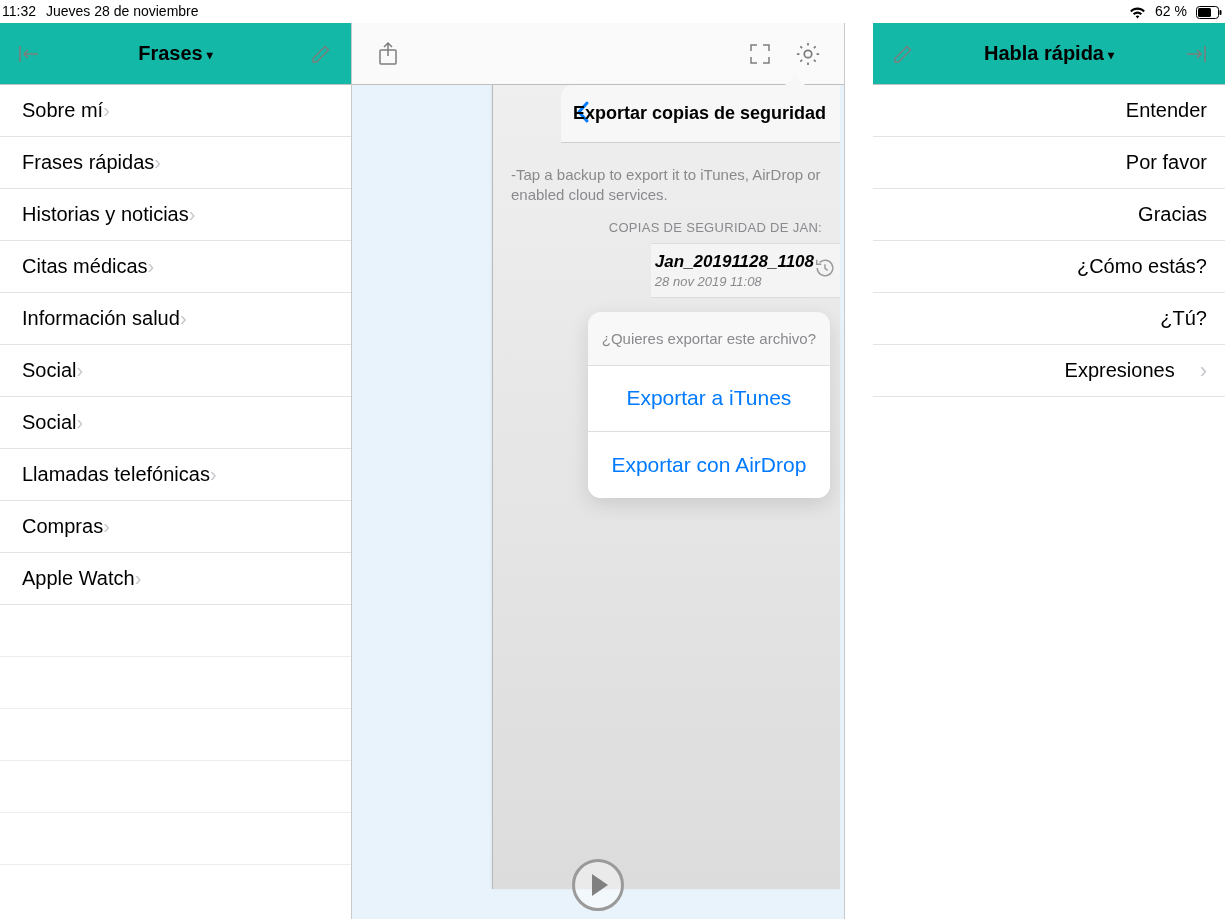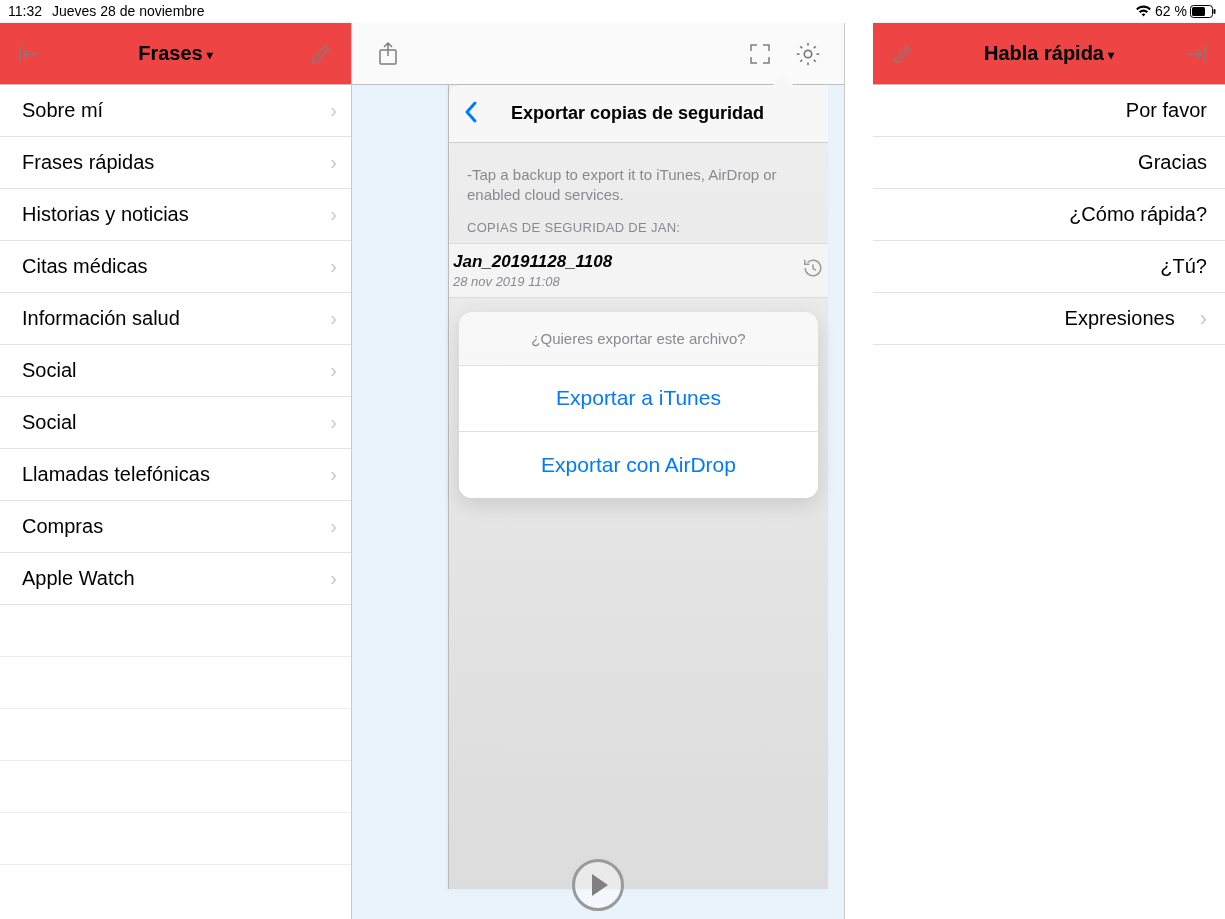--- a/index.html
+++ b/index.html
@@ -1,46 +1,46 @@
 <!DOCTYPE html>
 <html><head>
 <meta charset="utf-8">
 <style>
   * { box-sizing: border-box; margin: 0; padding: 0; }
   html, body { width: 1225px; height: 919px; font-family: -apple-system, "Helvetica Neue", Helvetica, Arial, sans-serif; background:#fff; overflow:hidden; }
   
-  .status-bar { height: 22px; display:flex; align-items:center; justify-content:space-between; padding:0 8px; font-size:14px; font-weight:500; color:#000; }
+  .status-bar { height: 22px; display:flex; align-items:center; justify-content:space-between; padding:0 2px; font-size:14px; font-weight:500; color:#000; }
   .status-left { display:flex; gap:10px; align-items:center; }
-  .status-right { display:flex; gap:3px; align-items:center; }
+  .status-right { display:flex; gap:9px; align-items:flex-end; }
   .wifi-icon, .battery-icon { display:inline-flex; align-items:center; }
   
   .app { display:flex; height: calc(919px - 22px); border-top:1px solid rgba(0,0,0,0); }
   .col-left { width: 352px; border-right:1px solid #c9c9c9; display:flex; flex-direction:column; background:#fff;}
   .col-mid  { flex:1; background:linear-gradient(#e9f3fb,#e9f3fb); position:relative; border-right:1px solid #c9c9c9;}
   .col-right{ width: 352px; display:flex; flex-direction:column; background:#fff;margin-left:28px;}
   
-  .toolbar { height:62px; border-bottom:1px solid #c0c0c0; display:flex; align-items:center; justify-content:space-between; padding:0 12px; background:#ef4444;}
+  .toolbar { height:62px; border-bottom:1px solid #c0c0c0; display:flex; align-items:center; justify-content:space-between; padding:0 12px; background:#14b8a6;}
   .toolbar .title { font-size:20px; font-weight:600; display:flex; align-items:center; gap:4px;}
   .toolbar .title .caret { font-size:12px;padding-top:3px;}
   .icon-btn { width:36px; height:36px; display:flex; align-items:center; justify-content:center; color:#7d7d7d; }
   .icon-btn svg { stroke:#7d7d7d; }
   
   .list { flex:1; overflow:hidden; }
-  .list-row { height:52px; border-bottom:1px solid #e3e3e3; display:flex; align-items:center; justify-content:space-between; padding:0 14px 0 22px; font-size:20px; color:#000;}
+  .list-row { height:52px; border-bottom:1px solid #e3e3e3; display:flex; align-items:center; justify-content:flex-start; padding:0 14px 0 22px; font-size:20px; color:#000;}
   .list-row .chev { color:#c7c7cc; font-size:20px; }
   .list .empty-row { height:52px; border-bottom:1px solid #ededed;}
   
   .rlist-row { height:52px; border-bottom:1px solid #e3e3e3; display:flex; align-items:center; justify-content:flex-end; padding:0 18px; font-size:20px;}
   .rlist-row.with-chev { justify-content:space-between; padding:0 10px 0 0;gap:17px;}
   .rlist-row.with-chev .lbl{flex:1;text-align:right;padding-right:8px;}
   
   .mid-toolbar { height:62px; border-bottom:1px solid #c0c0c0; display:flex; align-items:center; justify-content:space-between; padding:0 18px; background:#fafafa;}
   .mid-toolbar .right-icons{display:flex; gap:12px;}
   
-  .popover { position:absolute; right:16px; top:62px; width:380px; height:calc(100% - 62px - 30px); background:linear-gradient(#efefef,#dcdcdc); border-left:1px solid #b9b9b9; box-shadow:-1px 0 3px rgba(0,0,0,0.05); display:flex; flex-direction:column;}
+  .popover { position:absolute; right:4px; top:62px; width:348px; height:calc(100% - 62px - 30px); background:linear-gradient(#efefef,#dcdcdc); border-left:1px solid #b9b9b9; box-shadow:-1px 0 3px rgba(0,0,0,0.05); display:flex; flex-direction:column;align-items:flex-end;}
   .popover::before{content:"";position:absolute;top:-10px;right:34px;width:0;height:0;border-left:11px solid transparent;border-right:11px solid transparent;border-bottom:11px solid #f7f7f7;}
   .pop-header{height:58px;background:#f7f7f7;border-bottom:1px solid #cfcfcf;display:flex;align-items:center;padding:0 14px;border-top-left-radius:12px;}
   .pop-back{color:#007aff;font-size:30px;font-weight:400;margin-right:12px;line-height:1;}
   .pop-title{font-size:18px;font-weight:600;flex:1;text-align:center;margin-left:-30px;}
   .pop-hint{padding:22px 18px 14px;color:#8a8a8e;font-size:15px;line-height:1.35;}
   .pop-section-h{padding:0 18px 8px;color:#8a8a8e;font-size:13px;letter-spacing:0.3px;}
   .backup-row{background:#f4f4f4;border-top:1px solid #dcdcdc;border-bottom:1px solid #dcdcdc;padding:8px 4px;display:flex;align-items:center;justify-content:space-between;font-style:italic;}
   .backup-name{font-size:17px;font-weight:600;}
   .backup-date{font-size:13px;color:#8a8a8e;margin-top:2px;}
   .history-icon{color:#9a9a9a;}
@@ -220,27 +220,30 @@
       </span>
       <span class="icon-btn collapse-ic">
         <svg width="24" height="20" viewBox="0 0 24 20" fill="none" stroke="#7d7d7d" stroke-width="1.6">
             <path d="M4 10 H18 M14 6 L18 10 L14 14"></path>
             <line x1="22" y1="2" x2="22" y2="18"></line>
           </svg>
       </span>
     </div>
     <div class="list">
       <div class="rlist-row">
+          <span>Entender</span>
+        </div>
+      <div class="rlist-row">
           <span>Por favor</span>
         </div>
       <div class="rlist-row">
           <span>Gracias</span>
         </div>
       <div class="rlist-row">
-          <span>¿Cómo rápida?</span>
+          <span>¿Cómo estás?</span>
         </div>
       <div class="rlist-row">
           <span>¿Tú?</span>
         </div>
       <div class="rlist-row with-chev">
         <span style="width:24px"></span>
         <span class="lbl">Expresiones</span>
         <span class="chev" style="color:#c7c7cc;font-size:22px;padding-right:8px">›</span>
       </div>
     </div>

